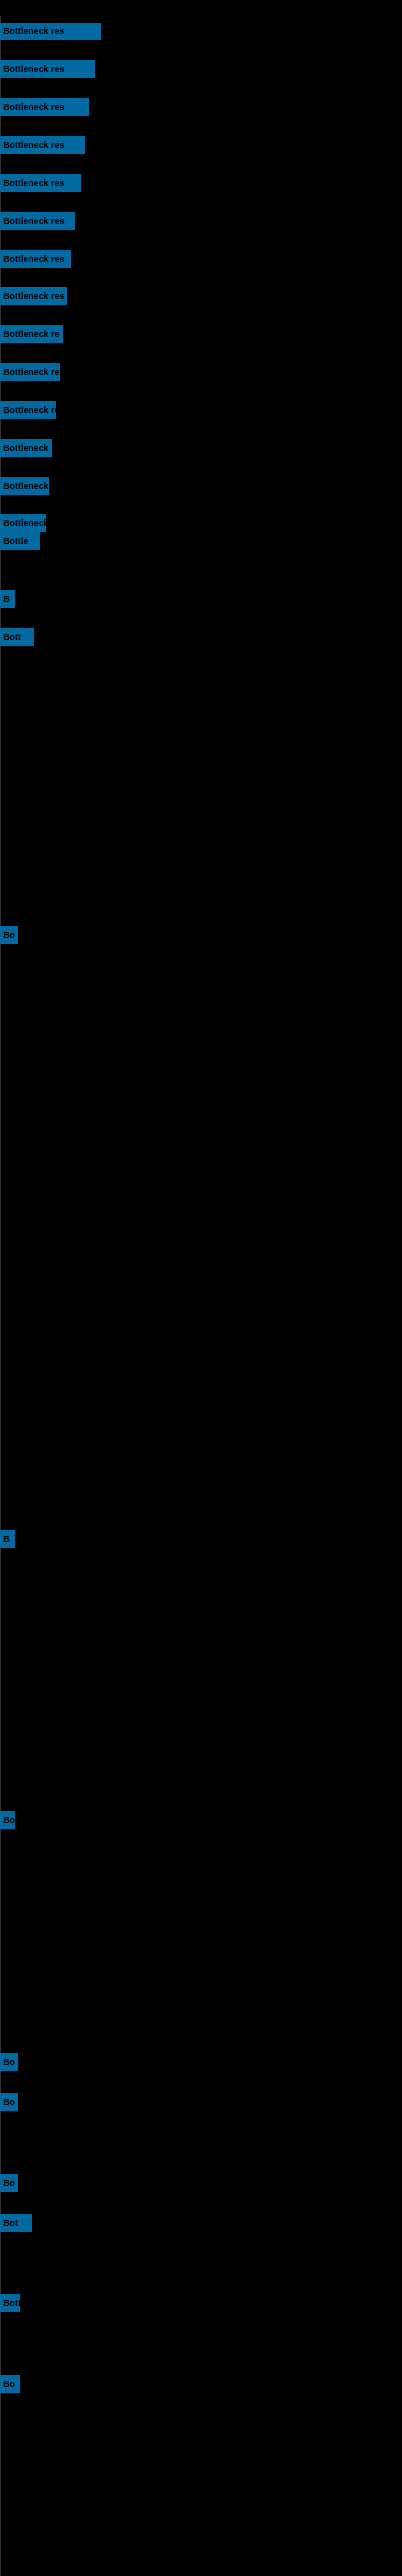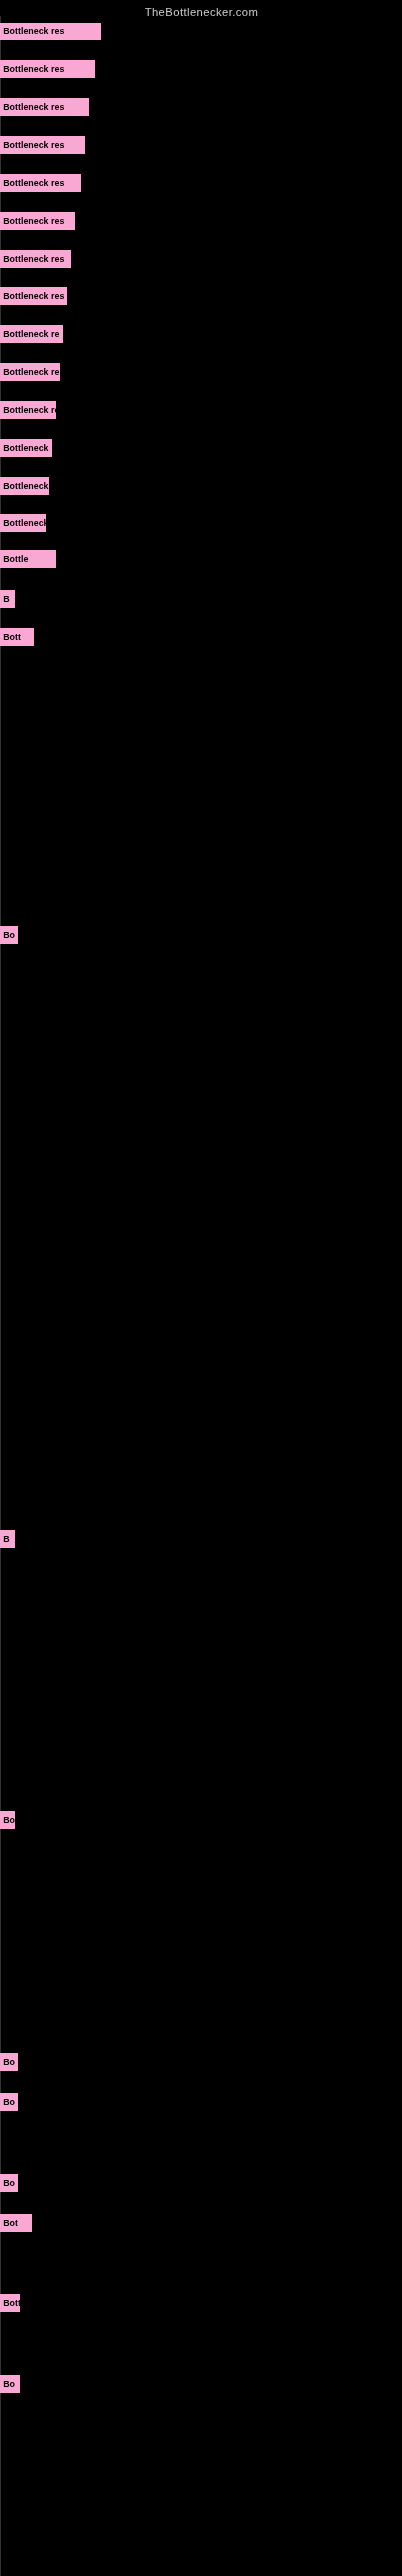--- a/index.html
+++ b/index.html
@@ -21,21 +21,21 @@
       color: #cccccc;
       font-size: 11.3px;
       text-align: center;
       padding: 6.4px 0 3.2px 0;
       letter-spacing: 0.4px;
     }
 
     .bottleneck-bar {
       position: absolute;
       left: 0;
-      background-color: #f9a8d4;
+      background-color: #0369a1;
       color: #000000;
       font-size: 8.9px;
       font-weight: bold;
       padding: 1.6px 3.2px;
       white-space: nowrap;
       overflow: hidden;
       height: 17.7px;
       display: flex;
       align-items: center;
     }
@@ -52,38 +52,37 @@
       width: 0.8px;
       background-color: #333333;
       top: 16px;
       bottom: 0;
     }
   </style>
 </head>
 <body>
 
 <div class="chart-area">
-  <div class="site-title">TheBottlenecker.com</div>
   <div class="axis-line"></div>
 
 <div class="bottleneck-bar" style="top: 22.5px; width: 101px;">Bottleneck res</div>
     <div class="bottleneck-bar" style="top: 60px; width: 95px;">Bottleneck res</div>
     <div class="bottleneck-bar" style="top: 98px; width: 89px;">Bottleneck res</div>
     <div class="bottleneck-bar" style="top: 136px; width: 85px;">Bottleneck res</div>
     <div class="bottleneck-bar" style="top: 174px; width: 81px;">Bottleneck res</div>
     <div class="bottleneck-bar" style="top: 212px; width: 75px;">Bottleneck res</div>
     <div class="bottleneck-bar" style="top: 250px; width: 71px;">Bottleneck res</div>
     <div class="bottleneck-bar" style="top: 287px; width: 67px;">Bottleneck res</div>
     <div class="bottleneck-bar" style="top: 325px; width: 63px;">Bottleneck re</div>
     <div class="bottleneck-bar" style="top: 363px; width: 60px;">Bottleneck re</div>
     <div class="bottleneck-bar" style="top: 401px; width: 56px;">Bottleneck re</div>
     <div class="bottleneck-bar" style="top: 439px; width: 52px;">Bottleneck</div>
     <div class="bottleneck-bar" style="top: 477px; width: 49px;">Bottleneck c</div>
     <div class="bottleneck-bar" style="top: 514px; width: 46px;">Bottleneck</div>
-    <div class="bottleneck-bar" style="top: 550px; width: 56px; text-align: center;">Bottle</div>
+    <div class="bottleneck-bar" style="top: 532px; width: 40px; text-align: center;">Bottle</div>
     <div class="bottleneck-bar" style="top: 590px; width: 14.5px;">B</div>
     <div class="bottleneck-bar" style="top: 628px; width: 34px;">Bott</div>
     <div class="bottleneck-bar" style="top: 926px; width: 17.7px;">Bo</div>
     <div class="bottleneck-bar" style="top: 1530px; width: 14.5px;">B</div>
     <div class="bottleneck-bar" style="top: 1811px; width: 14.5px;">Bo</div>
     <div class="bottleneck-bar" style="top: 2053px; width: 17.7px;">Bo</div>
     <div class="bottleneck-bar" style="top: 2093px; width: 17.7px;">Bo</div>
     <div class="bottleneck-bar" style="top: 2174px; width: 17.7px;">Bo</div>
     <div class="bottleneck-bar" style="top: 2214px; width: 32px;">Bot</div>
     <div class="bottleneck-bar" style="top: 2294px; width: 20px;">Bott</div>

